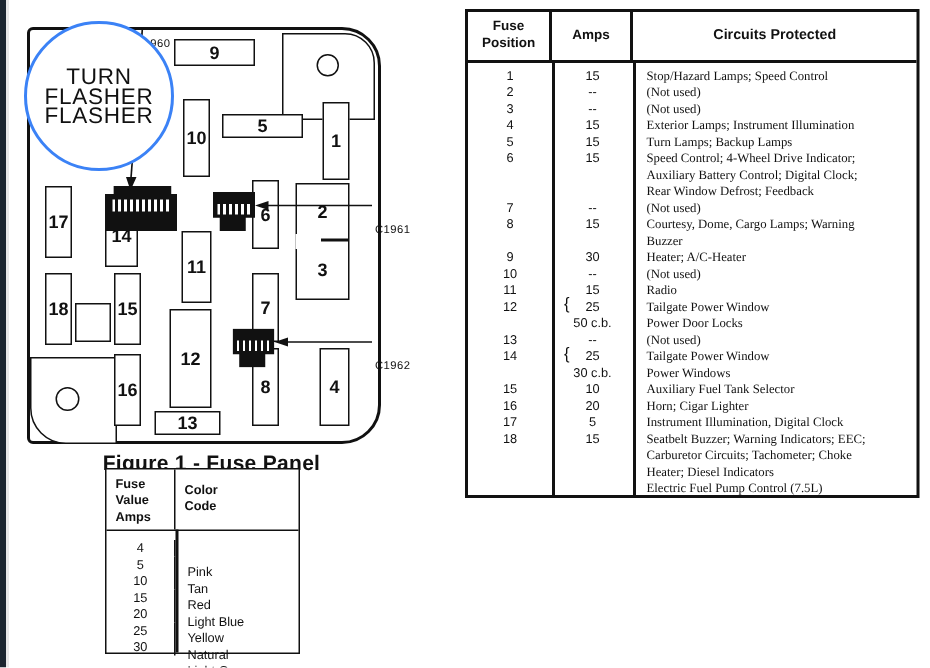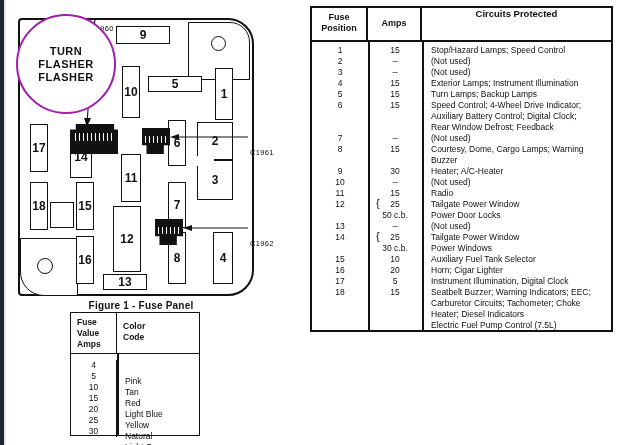--- a/index.html
+++ b/index.html
@@ -22,25 +22,25 @@
   .panel-outline{
     position:absolute;left:10px;top:12px;width:236px;height:278px;
     border:2px solid #111;
     border-radius:4px 26px 26px 4px;
     box-sizing:border-box;
     background:#fff;
   }
 
   .flasher{
     position:absolute;left:8px;top:8px;width:96px;height:96px;
-    border:2px solid #a21caf;border-radius:50%;
+    border:2px solid #3b82f6;border-radius:50%;
     background:#fff;
     display:flex;align-items:center;justify-content:center;
     text-align:center;
-    font-weight:bold;font-size:11px;line-height:13px;letter-spacing:.5px;
+    font-weight:normal;font-size:15px;line-height:13px;letter-spacing:.5px;
     z-index:5;
   }
 
   .fuse{
     position:absolute;border:1.5px solid #111;background:#fff;
     display:flex;align-items:center;justify-content:center;
     font-weight:bold;font-size:12px;color:#111;
     box-sizing:border-box;
   }
 
@@ -73,21 +73,21 @@
     position:absolute;left:10%;top:30%;width:80%;height:26%;
     background:repeating-linear-gradient(90deg,#fff 0 1.5px,#111 1.5px 4px);
   }
 
   
   .leader-label{position:absolute;font-size:7.5px;letter-spacing:.3px;color:#111;white-space:nowrap;margin-top:16px;}
   svg.leaders{position:absolute;left:0;top:0;width:290px;height:290px;overflow:visible;pointer-events:none;}
 
   .fig-caption{
     position:absolute;left:10px;top:294px;width:246px;text-align:center;
-    font-size:10px;font-weight:bold;color:#111;letter-spacing:.2px;
+    font-size:14px;font-weight:bold;color:#111;letter-spacing:.2px;
   }
 
   
   #color-table{
     position:absolute;left:70px;top:312px;width:130px;height:124px;
     border:1.5px solid #111;box-sizing:border-box;background:#fff;
   }
   #color-table .ct-head{
     display:flex;border-bottom:1.5px solid #111;height:40px;
   }
@@ -124,41 +124,41 @@
   #fuse-table .ft-head .h-pos{
     width:56px;border-right:2px solid #111;box-sizing:border-box;
     font-weight:bold;font-size:9px;line-height:11px;text-align:center;padding-top:4px;
   }
   #fuse-table .ft-head .h-amps{
     width:54px;border-right:2px solid #111;box-sizing:border-box;
     font-weight:bold;font-size:9px;text-align:center;padding-top:10px;
   }
   #fuse-table .ft-head .h-circ{
     flex:1;box-sizing:border-box;
-    font-weight:bold;font-size:9.5px;text-align:center;
+    font-weight:bold;font-size:9.5px;text-align:center;padding-top:10px;
   }
   #fuse-table .ft-body{position:relative;padding-top:3px;}
   #fuse-table .col-line-1{position:absolute;left:56px;top:32px;width:2px;bottom:0;background:#111;}
   #fuse-table .col-line-2{position:absolute;left:110px;top:32px;width:2px;bottom:0;background:#111;}
 
   .ft-row{display:flex;min-height:11px;}
   .ft-row .r-pos{
     width:56px;box-sizing:border-box;text-align:center;
     font-size:8.5px;line-height:11px;
   }
   .ft-row .r-amps{
     width:54px;box-sizing:border-box;text-align:center;
     font-size:8.5px;line-height:11px;position:relative;
   }
   .ft-row .r-amps .brace{
     position:absolute;left:8px;top:-1px;font-size:11px;line-height:11px;
   }
   .ft-row .r-circ{
     flex:1;box-sizing:border-box;padding-left:9px;
-    font-size:8.5px;line-height:11px;white-space:nowrap;
+    font-size:8.5px;line-height:11px;white-space:nowrap;font-family:Liberation Serif, serif;
   }
 </style>
 </head>
 <body>
 
 <div id="root">
 
   <div class="scan-band"></div>
   <div class="scan-band2"></div>
 

